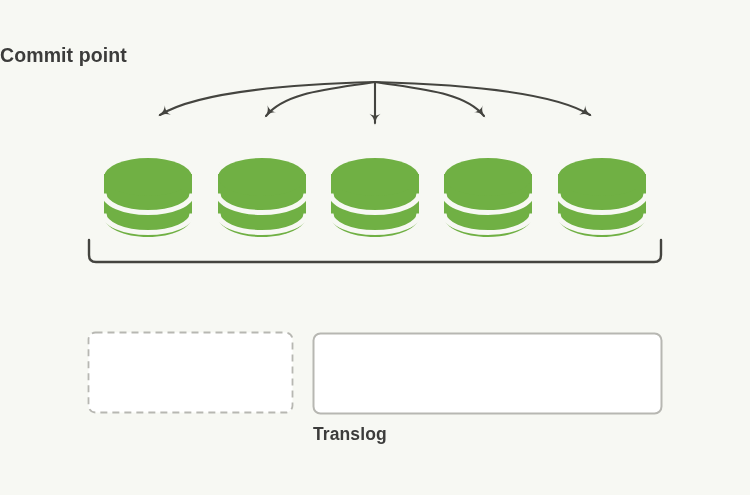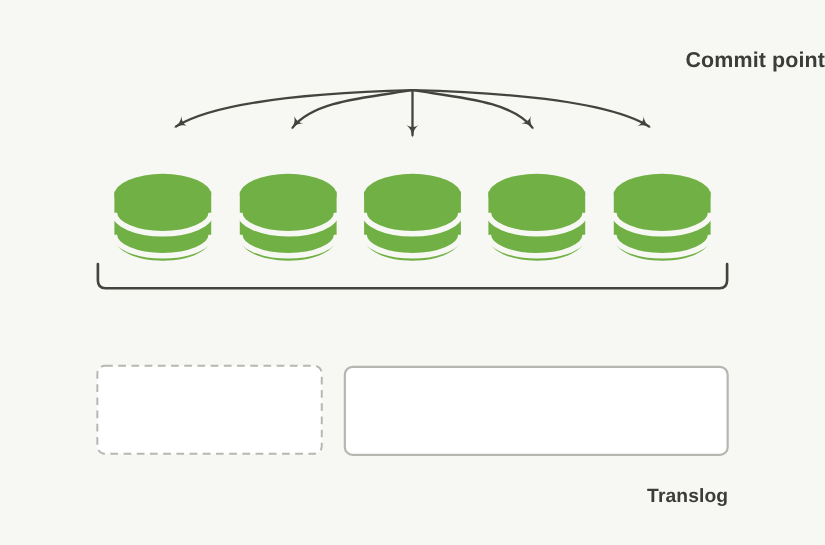--- a/index.html
+++ b/index.html
@@ -26,21 +26,21 @@
     top: 0;
     width: 750px;
     height: 495px;
     display: block;
   }
   .lbl {
     position: absolute;
     font-weight: bold;
     color: #3c3c3b;
     white-space: nowrap;
-    text-align: right;
+    text-align: left;
     letter-spacing: 0.1px;
   }
   #commit-point-label {
     left: 0;
     right: 0;
     top: 44px;
     font-size: 19.5px;
   }
   #searchable-label {
     left: 88px;
@@ -50,21 +50,21 @@
   }
   #buffer-label {
     left: 88px;
     width: 205px;
     top: 424px;
     font-size: 17.5px;
   }
   #translog-label {
     left: 313px;
     width: 349px;
-    top: 440px;
+    top: 424px;
     font-size: 17.5px;
   }
 </style>
 </head>
 <body>
 
 <div id="stage">
 
   <svg id="diagram-svg" viewBox="0 0 750 495">
     <defs>

